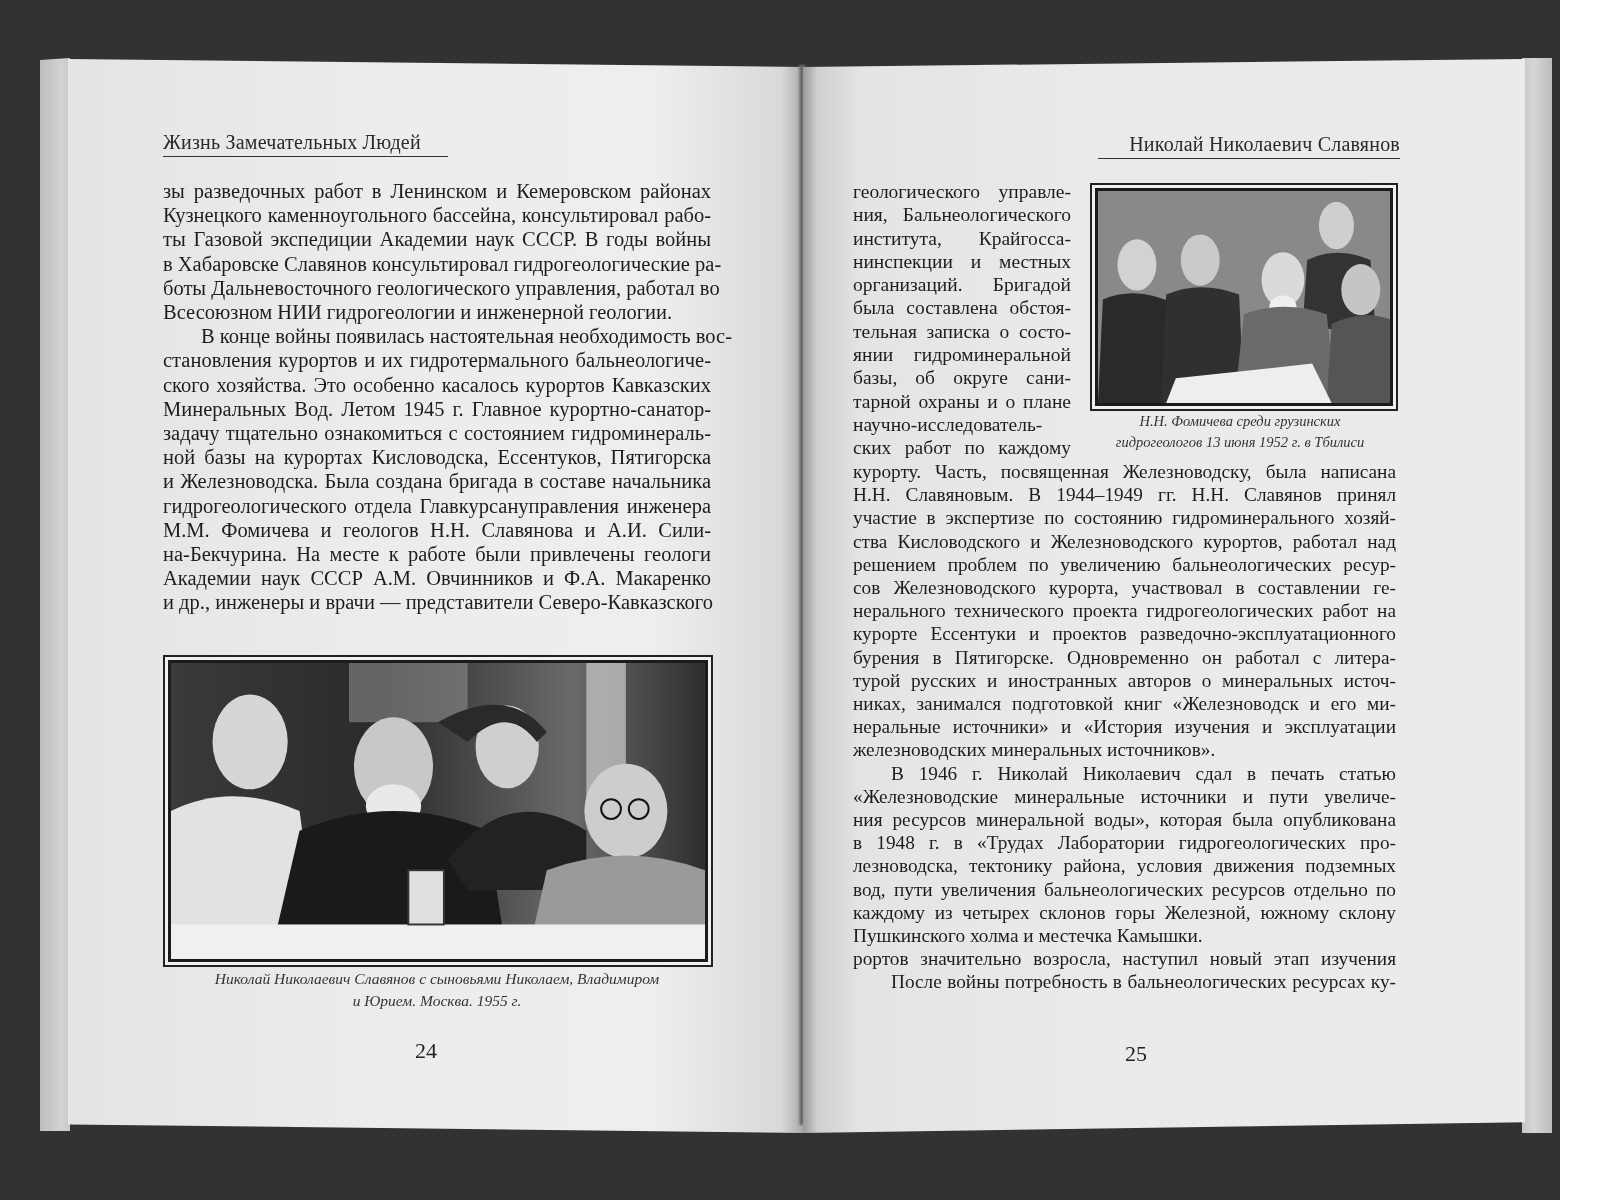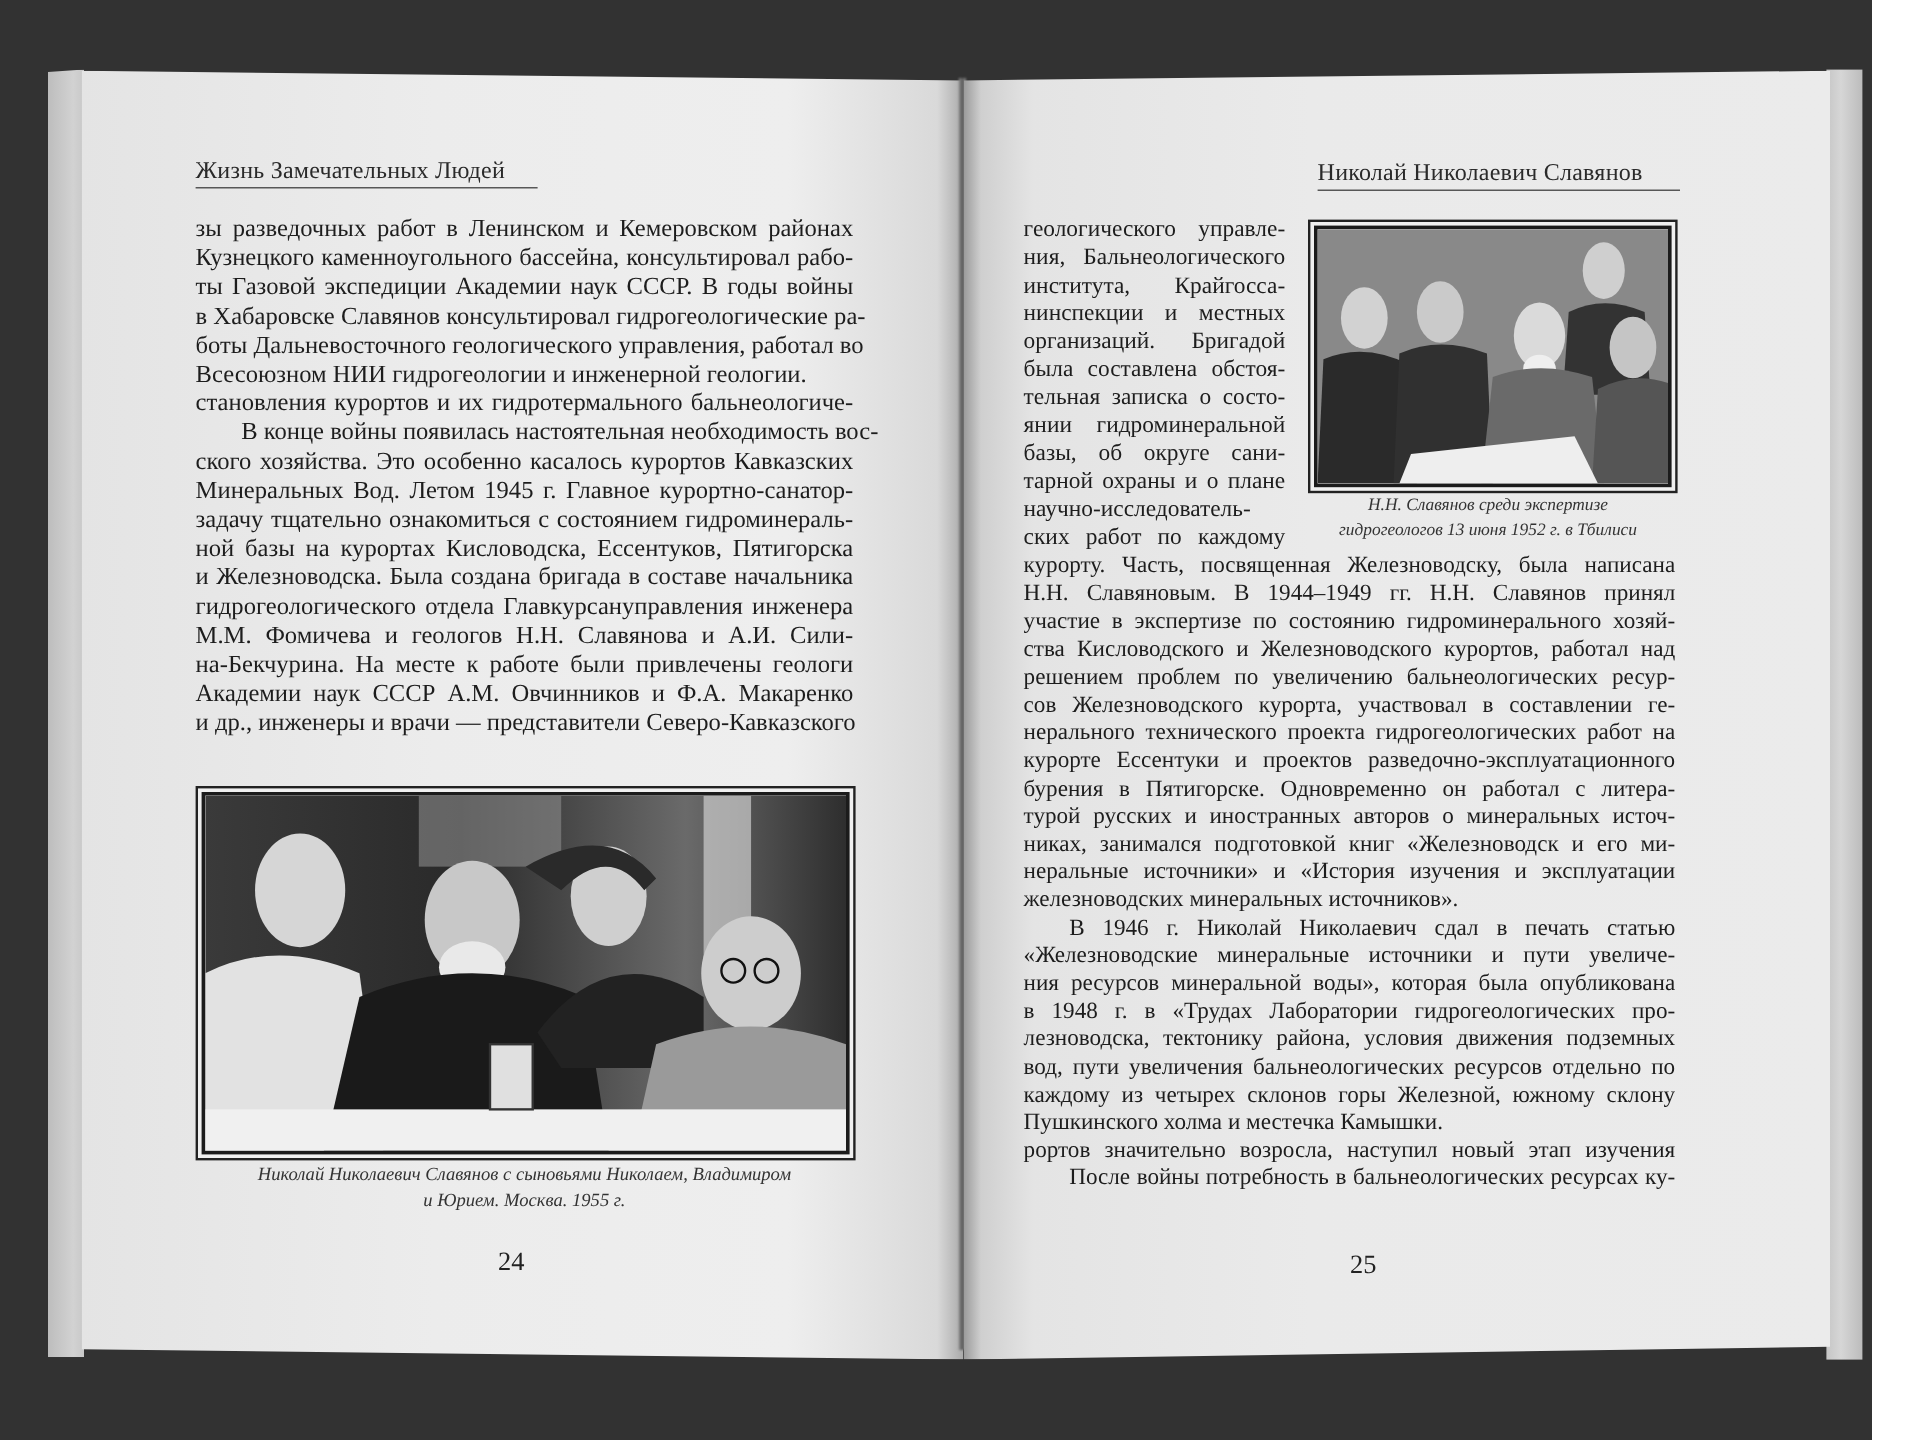--- a/index.html
+++ b/index.html
@@ -41,21 +41,21 @@
     .gutter {
       position: absolute; left: 799px; top: 65px; width: 6px; height: 1060px;
       background: linear-gradient(90deg, #8a8a8a, #5a5a5a, #8a8a8a);
       filter: blur(1px);
     }
     .running-head {
       position: absolute; font-family: "Liberation Serif", serif;
       font-size: 20px; color: #2a2a2a; letter-spacing: 0.2px;
     }
     .rh-left { left: 95px; top: 76px; width: 285px; border-bottom: 1.5px solid #333; padding-bottom: 2px; }
-    .rh-right { left: 295px; top: 78px; width: 302px; border-bottom: 1.5px solid #333; padding-bottom: 2px; text-align: left; }
+    .rh-right { left: 295px; top: 78px; width: 302px; border-bottom: 1.5px solid #333; padding-bottom: 2px; text-align: right; }
     .body-text {
       position: absolute; font-family: "Liberation Serif", serif;
       font-size: 20.5px; line-height: 24.2px; color: #1d1d1d;
       text-align: justify;
     }
     .line { display: block; text-align: justify; text-align-last: justify; white-space: nowrap; }
     .line.last { text-align-last: left; }
     .photo-frame {
       position: absolute; background: #f0f0f0;
       border: 2px solid #222; padding: 3px;
@@ -88,22 +88,22 @@
     <div class="body-text" style="left:95px; top:124px; width:548px;">
       <div id="lp1">
           <span class="line">зы разведочных работ в Ленинском и Кемеровском районах</span>
           <span class="line">Кузнецкого каменноугольного бассейна, консультировал рабо-</span>
           <span class="line">ты Газовой экспедиции Академии наук СССР. В годы войны</span>
           <span class="line">в Хабаровске Славянов консультировал гидрогеологические ра-</span>
           <span class="line">боты Дальневосточного геологического управления, работал во</span>
           <span class="line last">Всесоюзном НИИ гидрогеологии и инженерной геологии.</span>
         </div>
       <div id="lp2">
+          <span class="line" style="padding-left: 38px;">В конце войны появилась настоятельная необходимость вос-</span>
           <span class="line">становления курортов и их гидротермального бальнеологиче-</span>
-          <span class="line" style="padding-left: 38px;">В конце войны появилась настоятельная необходимость вос-</span>
           <span class="line">ского хозяйства. Это особенно касалось курортов Кавказских</span>
           <span class="line">Минеральных Вод. Летом 1945 г. Главное курортно-санатор-</span>
           <span class="line">задачу тщательно ознакомиться с состоянием гидроминераль-</span>
           <span class="line">ной базы на курортах Кисловодска, Ессентуков, Пятигорска</span>
           <span class="line">и Железноводска. Была создана бригада в составе начальника</span>
           <span class="line">гидрогеологического отдела Главкурсануправления инженера</span>
           <span class="line">М.М. Фомичева и геологов Н.Н. Славянова и А.И. Сили-</span>
           <span class="line">на-Бекчурина. На месте к работе были привлечены геологи</span>
           <span class="line">Академии наук СССР А.М. Овчинников и Ф.А. Макаренко</span>
           <span class="line">и др., инженеры и врачи — представители Северо-Кавказского</span>
@@ -180,21 +180,21 @@
 
           <ellipse cx="270" cy="100" rx="20" ry="26" fill="#c5c5c5"></ellipse>
           <path d="M235 215 L240 135 Q270 120 300 130 L300 215 Z" fill="#555"></path>
 
           <path d="M80 190 L220 175 L240 215 L70 215 Z" fill="#eeeeee"></path>
         </svg>
       </div>
     </div>
 
     <div class="caption" style="left:287px; top:356px; width:300px; font-size:14.5px; line-height:21px;">
-      <div>Н.Н. Славянов среди экспертизе</div>
+      <div>Н.Н. Фомичева среди грузинских</div>
       <div>гидрогеологов 13 июня 1952 г. в Тбилиси</div>
     </div>
 
     <div class="body-text" style="left:50px; top:125px; width:218px; font-size:19.5px; line-height:23.3px;">
       <div id="rw">
           <span class="line">геологического управле-</span>
           <span class="line">ния, Бальнеологического</span>
           <span class="line">института, Крайгосса-</span>
           <span class="line">нинспекции и местных</span>
           <span class="line">организаций. Бригадой</span>

